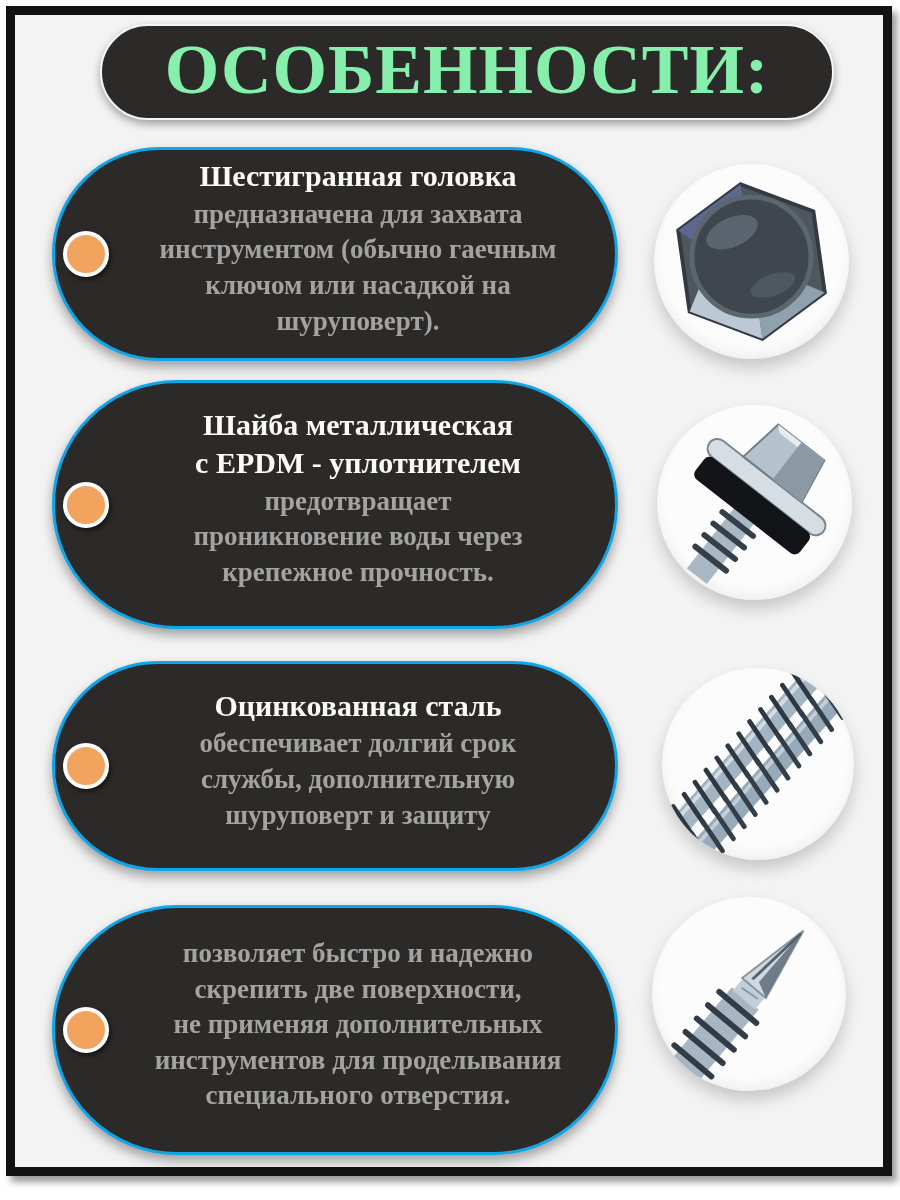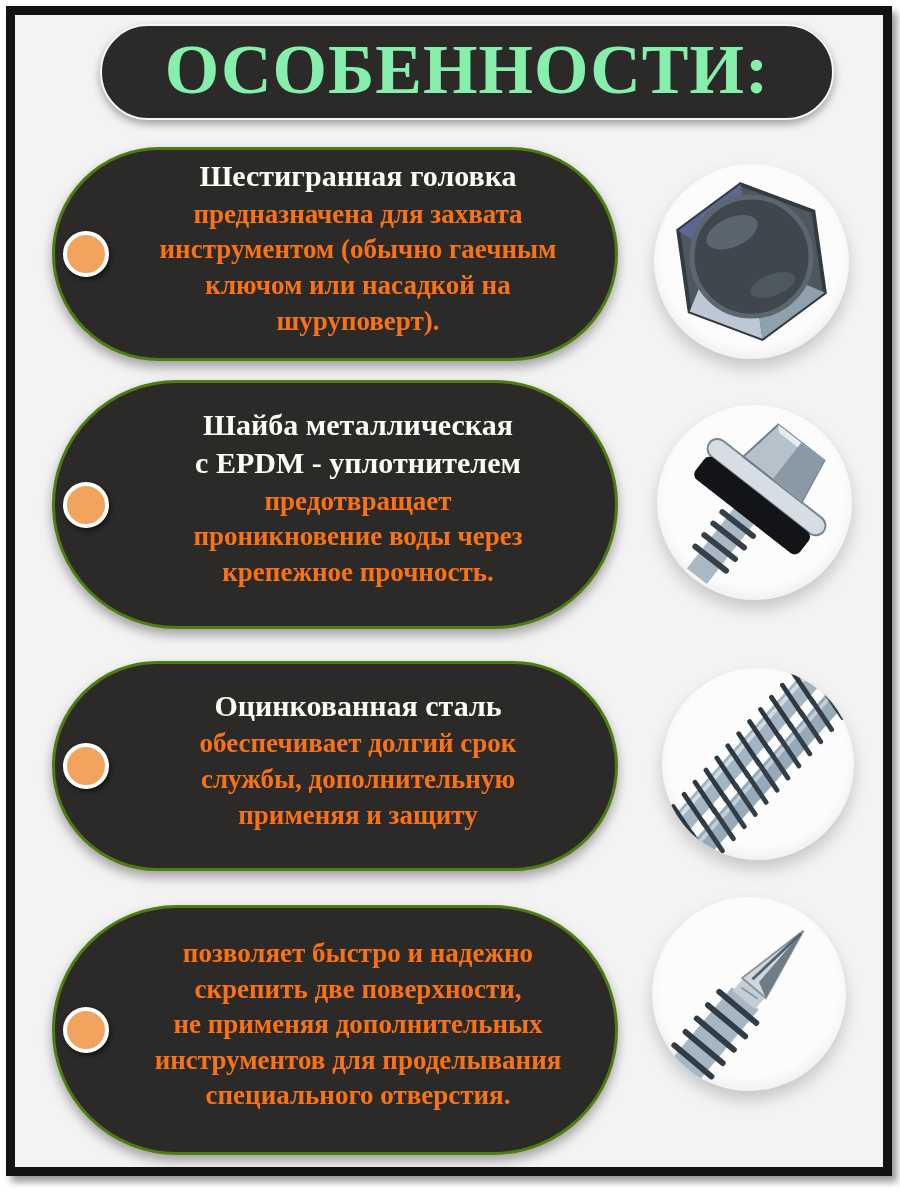--- a/index.html
+++ b/index.html
@@ -19,36 +19,36 @@
     background:#2b2a29;border:2px solid #f6f6f6;border-radius:60px;
     box-shadow:0 4px 8px rgba(0,0,0,.35);
     display:flex;align-items:center;justify-content:center;
   }
   .title-pill .title-text{
     color:#86efac;font-weight:bold;font-size:70px;letter-spacing:1px;
     line-height:1;transform:translateY(-2px);white-space:nowrap;
   }
   .card{
     position:absolute;left:52px;width:566px;
-    background:#2b2a29;border:3px solid #4d7c0f;border-radius:999px;
+    background:#2b2a29;border:3px solid #0ea5e9;border-radius:999px;
     box-shadow:0 6px 12px rgba(0,0,0,.35);
     box-sizing:border-box;
     display:flex;flex-direction:column;align-items:center;justify-content:center;
     padding:0 18px 12px 64px;text-align:center;
   }
   .card-1{top:147px;height:214px;}
   .card-2{top:380px;height:249px;}
   .card-3{top:661px;height:210px;font-family:Liberation Serif, serif;}
   .card-4{top:905px;height:250px;}
   .card .heading{
     color:#fbfaf7;font-weight:bold;font-size:30px;line-height:1.26;
     white-space:pre-line;
   }
   .card .body{
-    color:#f97316;font-weight:bold;font-size:27px;line-height:1.32;
+    color:#a3a3a3;font-weight:bold;font-size:27px;line-height:1.32;
     white-space:pre-line;margin-top:2px;
   }
   .accent-dot{
     position:absolute;left:8px;top:50%;transform:translateY(-50%);
     width:38px;height:38px;border-radius:50%;
     background:#f2a45f;border:4px solid #ffffff;
     box-shadow:2px 3px 5px rgba(0,0,0,.5);
   }
   .photo{
     position:absolute;border-radius:50%;background:#fcfcfd;
@@ -114,21 +114,21 @@
         <polygon points="100,70 138,70 130,22 100,22" fill="#8b99a5"></polygon>
       </g>
     </svg>
   </div>
 
   <div class="card card-3">
     <span class="accent-dot"></span>
     <div class="heading">Оцинкованная сталь</div>
     <div class="body">обеспечивает долгий срок
 службы, дополнительную
-применяя и защиту</div>
+шуруповерт и защиту</div>
   </div>
   <div class="photo photo-3">
     <svg viewBox="0 0 200 200">
       <g transform="rotate(42 100 100)">
         <rect x="71" y="-20" width="22" height="240" fill="#a3b5c2"></rect>
         <rect x="104" y="-14" width="22" height="240" fill="#96aab9"></rect>
         <path d="M76 -16 V 218" stroke="#dfe7ec" stroke-width="4" opacity=".8"></path>
         <path d="M109 -10 V 222" stroke="#d6dfe6" stroke-width="4" opacity=".7"></path>
         <path d="M64 -12 l36 9 M64 5 l36 9 M64 22 l36 9 M64 39 l36 9 M64 56 l36 9 M64 73 l36 9 M64 90 l36 9 M64 107 l36 9 M64 124 l36 9 M64 141 l36 9 M64 158 l36 9 M64 175 l36 9 M64 192 l36 9" stroke="#2e3842" stroke-width="5" stroke-linecap="round"></path>
         <path d="M97 -4 l36 9 M97 13 l36 9 M97 30 l36 9 M97 47 l36 9 M97 64 l36 9 M97 81 l36 9 M97 98 l36 9 M97 115 l36 9 M97 132 l36 9 M97 149 l36 9 M97 166 l36 9 M97 183 l36 9 M97 200 l36 9" stroke="#343e48" stroke-width="5" stroke-linecap="round"></path>

